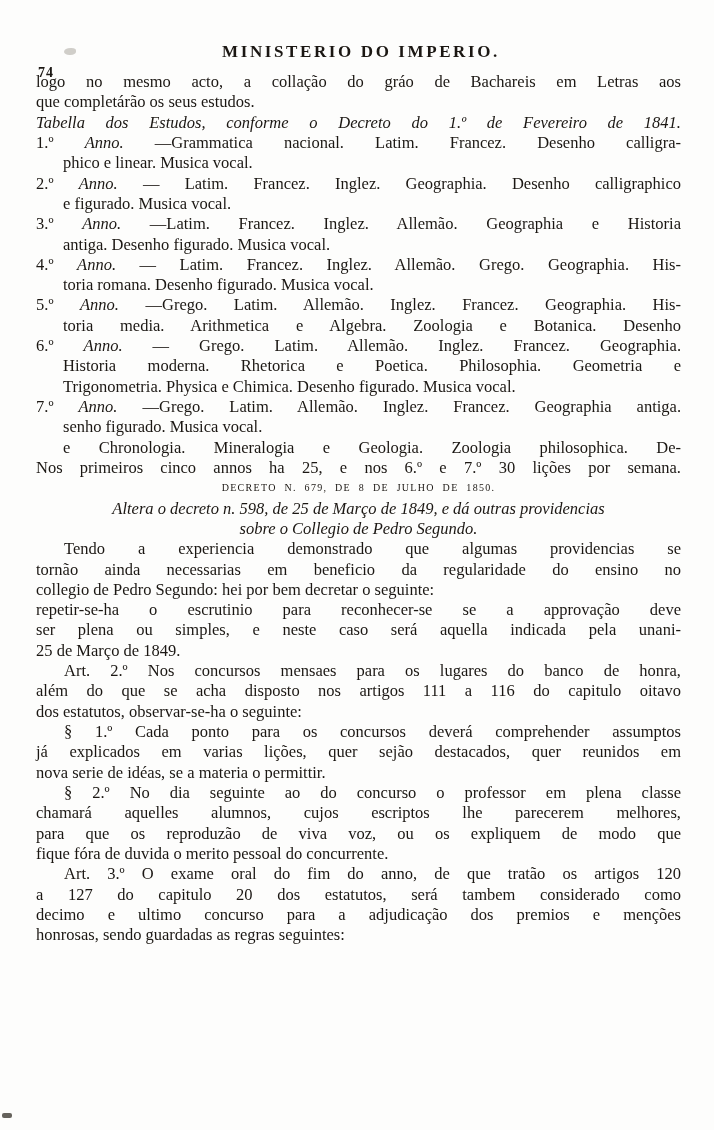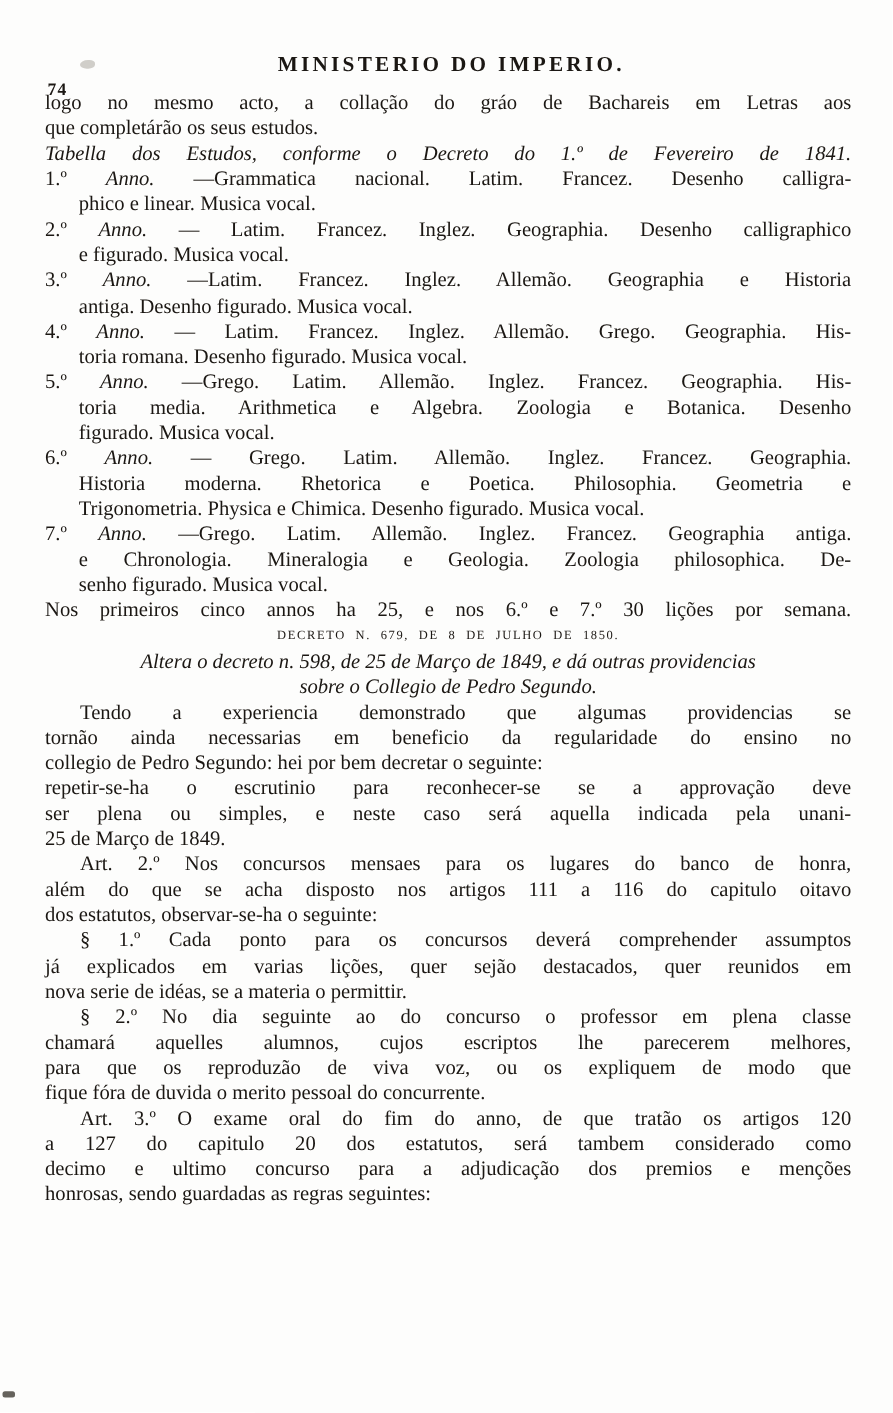--- a/index.html
+++ b/index.html
@@ -65,27 +65,26 @@
         <div class="line j"><span>1.º</span> <span class="it">Anno.</span> <span>—Grammatica nacional. Latim. Francez. Desenho calligra-</span></div>
         <div class="line cont">phico e linear. Musica vocal.</div>
         <div class="line j"><span>2.º</span> <span class="it">Anno.</span> <span>— Latim. Francez. Inglez. Geographia. Desenho calligraphico</span></div>
         <div class="line cont">e figurado. Musica vocal.</div>
         <div class="line j"><span>3.º</span> <span class="it">Anno.</span> <span>—Latim. Francez. Inglez. Allemão. Geographia e Historia</span></div>
         <div class="line cont">antiga. Desenho figurado. Musica vocal.</div>
         <div class="line j"><span>4.º</span> <span class="it">Anno.</span> <span>— Latim. Francez. Inglez. Allemão. Grego. Geographia. His-</span></div>
         <div class="line cont">toria romana. Desenho figurado. Musica vocal.</div>
         <div class="line j"><span>5.º</span> <span class="it">Anno.</span> <span>—Grego. Latim. Allemão. Inglez. Francez. Geographia. His-</span></div>
         <div class="line cont j">toria media. Arithmetica e Algebra. Zoologia e Botanica. Desenho</div>
-        <div class="line cont">figurado. Musica vocal.</div>
         <div class="line j"><span>6.º</span> <span class="it">Anno.</span> <span>— Grego. Latim. Allemão. Inglez. Francez. Geographia.</span></div>
         <div class="line cont j">Historia moderna. Rhetorica e Poetica. Philosophia. Geometria e</div>
         <div class="line cont">Trigonometria. Physica e Chimica. Desenho figurado. Musica vocal.</div>
         <div class="line j"><span>7.º</span> <span class="it">Anno.</span> <span>—Grego. Latim. Allemão. Inglez. Francez. Geographia antiga.</span></div>
+        <div class="line cont">senho figurado. Musica vocal.</div>
         <div class="line cont j">e Chronologia. Mineralogia e Geologia. Zoologia philosophica. De-</div>
-        <div class="line cont">senho figurado. Musica vocal.</div>
       </div>
     <div class="line j">Nos primeiros cinco annos ha 25, e nos 6.º e 7.º 30 lições por semana.</div>
     <div class="line center caps">DECRETO N. 679, DE 8 DE JULHO DE 1850.</div>
     <div id="subtitle">
         <div class="line center it">Altera o decreto n. 598, de 25 de Março de 1849, e dá outras providencias</div>
         <div class="line center it">sobre o Collegio de Pedro Segundo.</div>
       </div>
     <div id="paras">
         <div class="line indent j">Tendo a experiencia demonstrado que algumas providencias se</div>
         <div class="line j">tornão ainda necessarias em beneficio da regularidade do ensino no</div>

